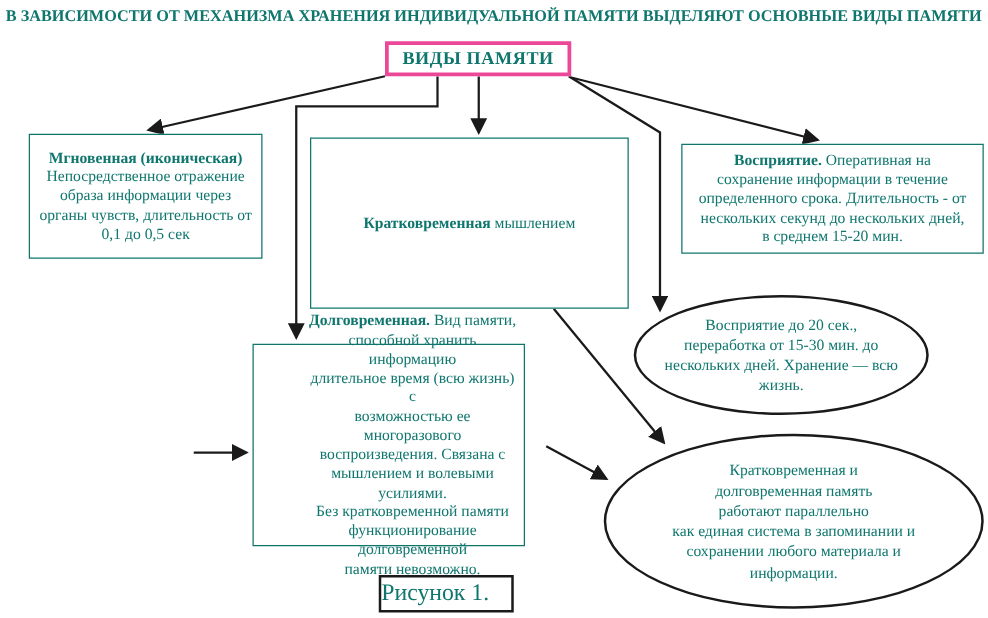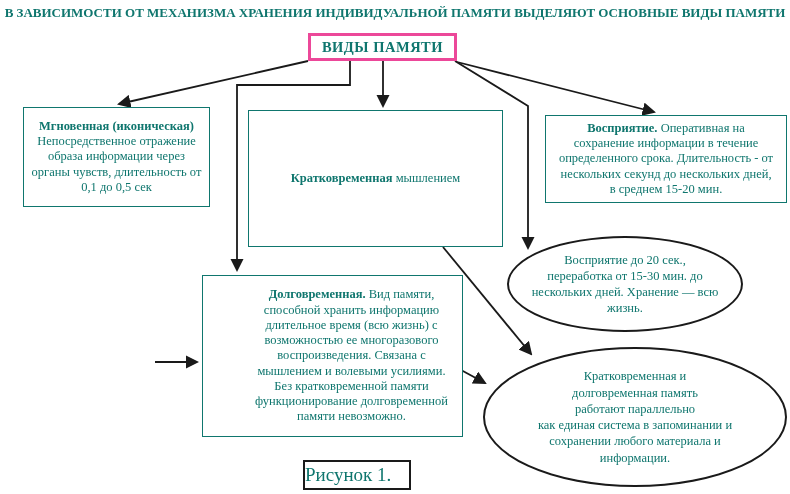--- a/index.html
+++ b/index.html
@@ -27,21 +27,21 @@
   }
   #root-box{
     position:absolute;left:308px;top:33px;width:149px;height:28px;z-index:2;
     background:#fff;border:3px solid #ec4899;box-sizing:border-box;
     display:flex;align-items:center;justify-content:center;
     font-weight:bold;font-size:14.5px;letter-spacing:0.5px;
   }
   #node-instant{left:23px;top:107px;width:187px;height:100px;}
   #node-short-term{left:248px;top:110px;width:255px;height:137px;}
   #node-operative{left:545px;top:115px;width:242px;height:88px;}
-  #node-long-term{left:202px;top:275px;width:261px;height:162px;padding-left:44px;}
+  #node-long-term{left:202px;top:275px;width:218px;height:162px;padding-left:44px;}
   #ellipse-semantic{left:2px;top:258px;width:154px;height:186px;font-style:italic;line-height:1.55;}
   #ellipse-perception{left:507px;top:236px;width:236px;height:96px;}
   #ellipse-parallel{left:483px;top:347px;width:304px;height:140px;border-width:2.5px;}
   #figure-caption{
     position:absolute;left:303px;top:460px;width:108px;height:30px;z-index:2;
     background:#fff;border:2px solid #1a1a1a;box-sizing:border-box;
     display:flex;align-items:center;justify-content:flex-start;font-size:19px;
   }
 </style>
 </head>

